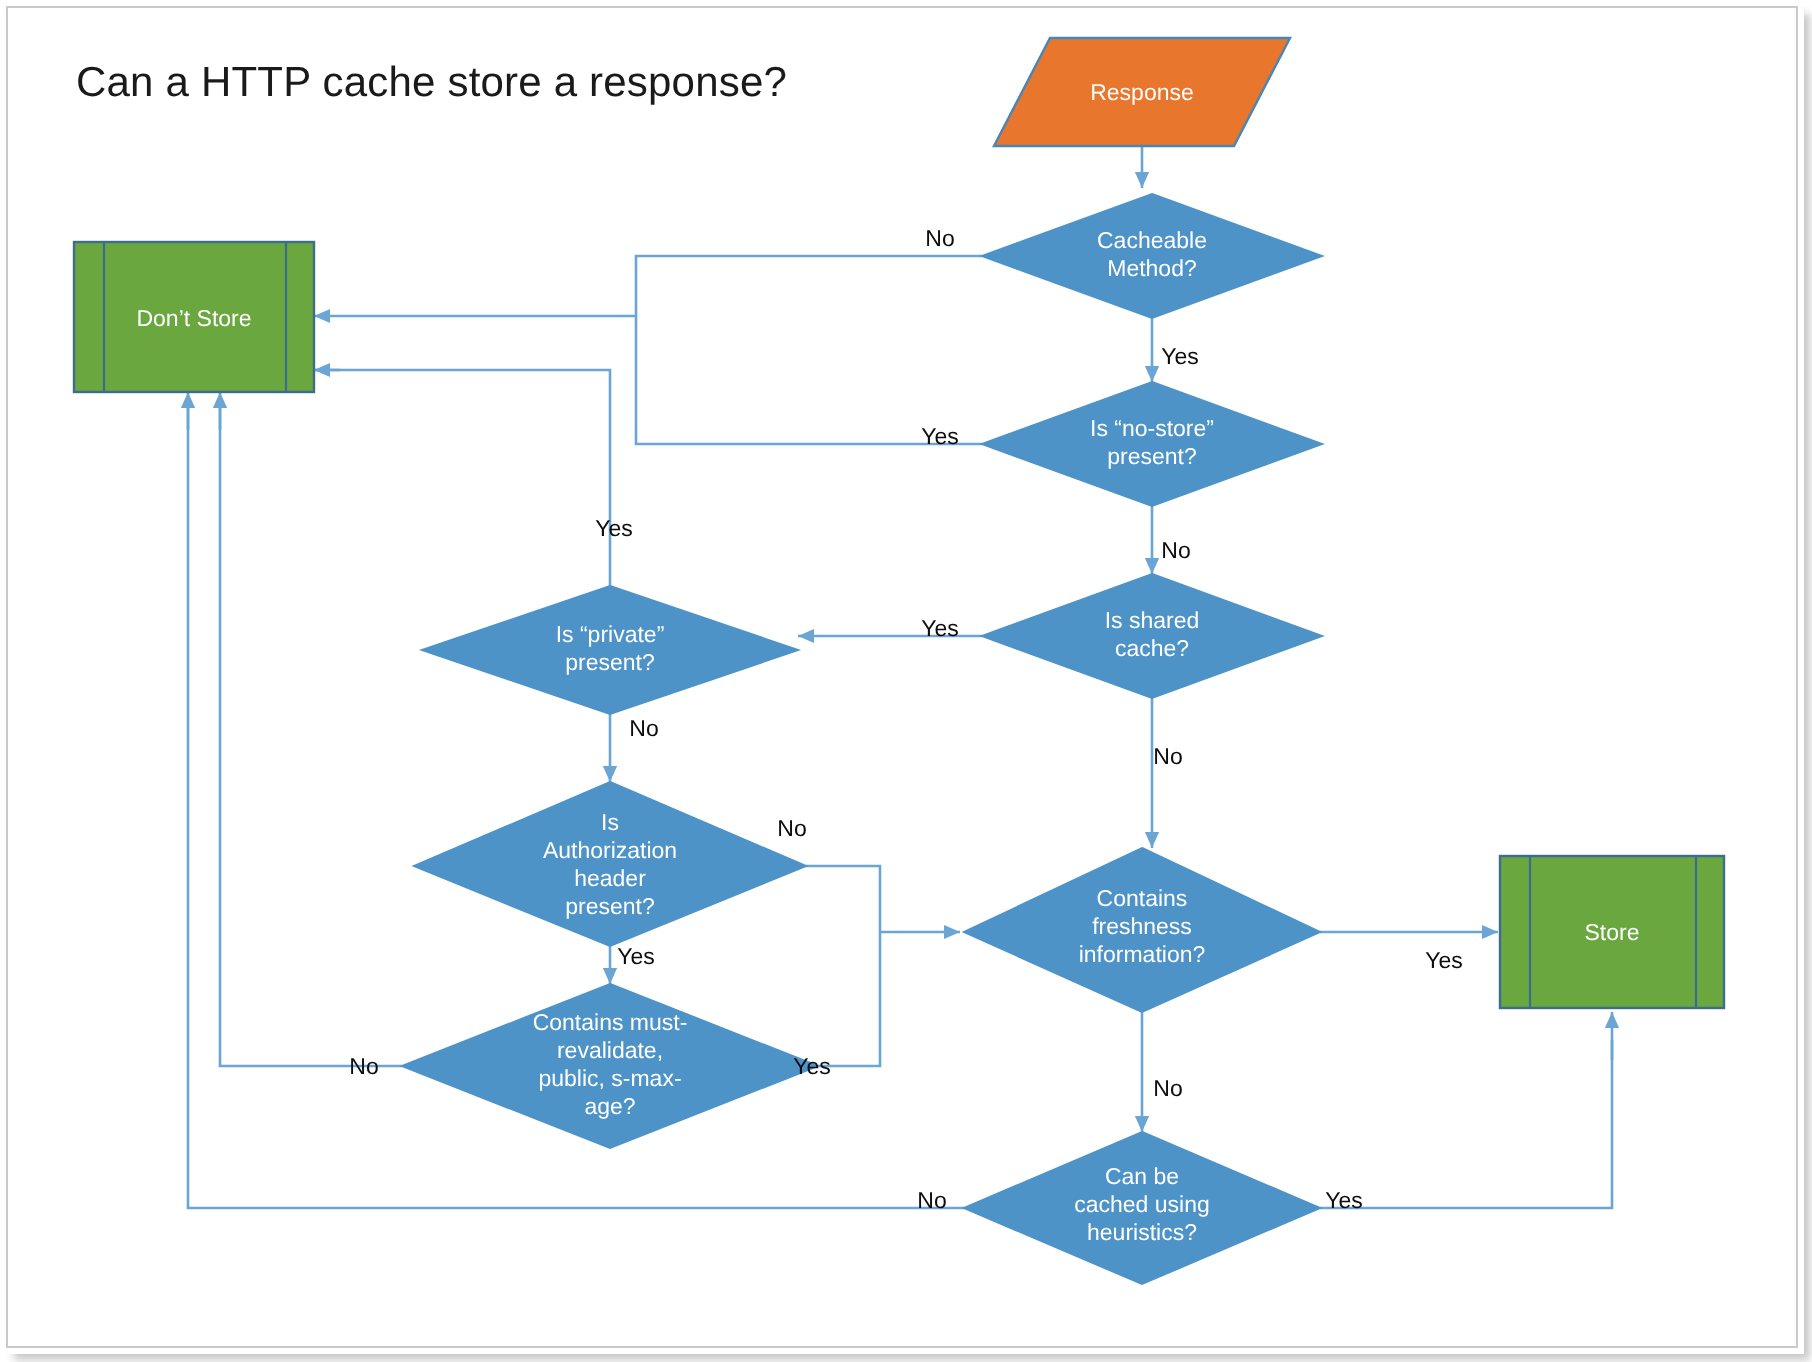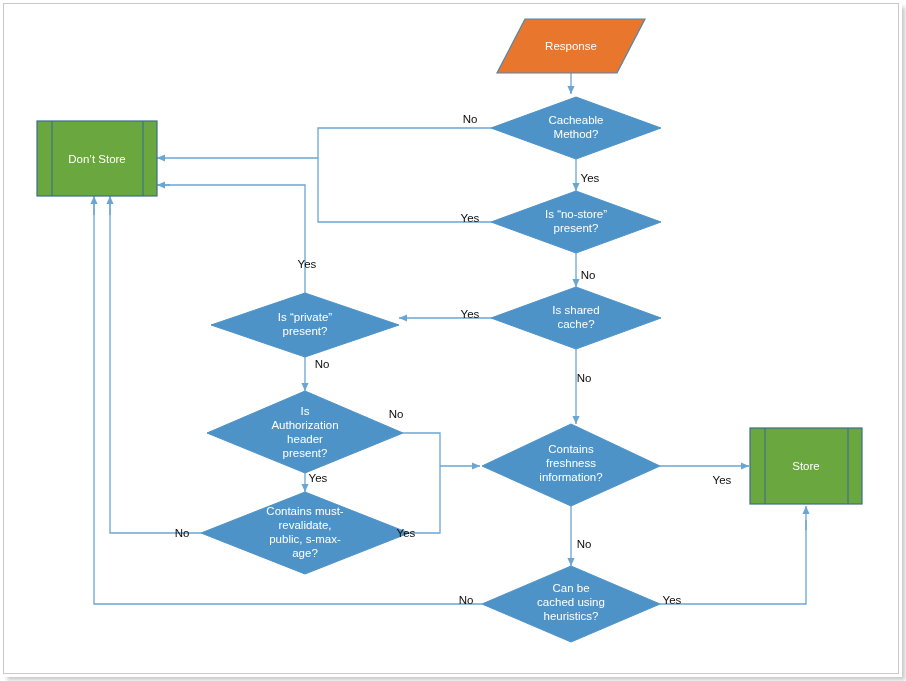--- a/index.html
+++ b/index.html
@@ -22,20 +22,21 @@
   .greenline{stroke:#3d6c8e;stroke-width:1.1;fill:none;}
   .edge{stroke:#6aa5d4;stroke-width:1.3;fill:none;}
 </style>
 </head>
 <body>
 
 <div id="page">
   <div id="shadow"></div>
   <div id="frame"></div>
 
+  <div id="title">Can a HTTP cache store a response?</div>
 
   <svg width="906" height="681" viewBox="0 0 906 681">
     <defs>
       <marker id="ah" viewBox="0 0 10 10" refX="9" refY="5" markerWidth="7" markerHeight="7" orient="auto-start-reverse">
         <path d="M0,1 L9,5 L0,9 z" fill="#6aa5d4"></path>
       </marker>
     </defs>
 
     <g>
 

